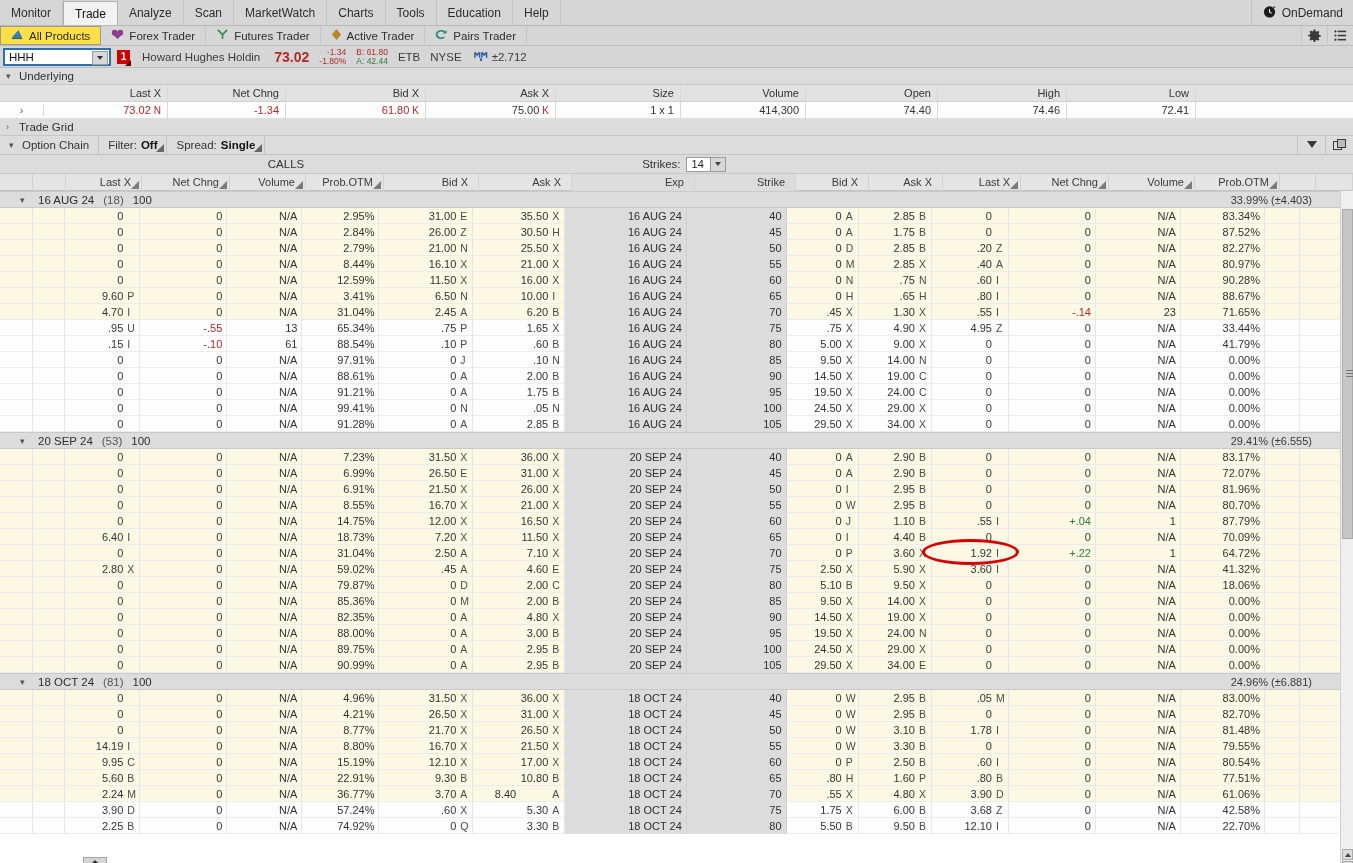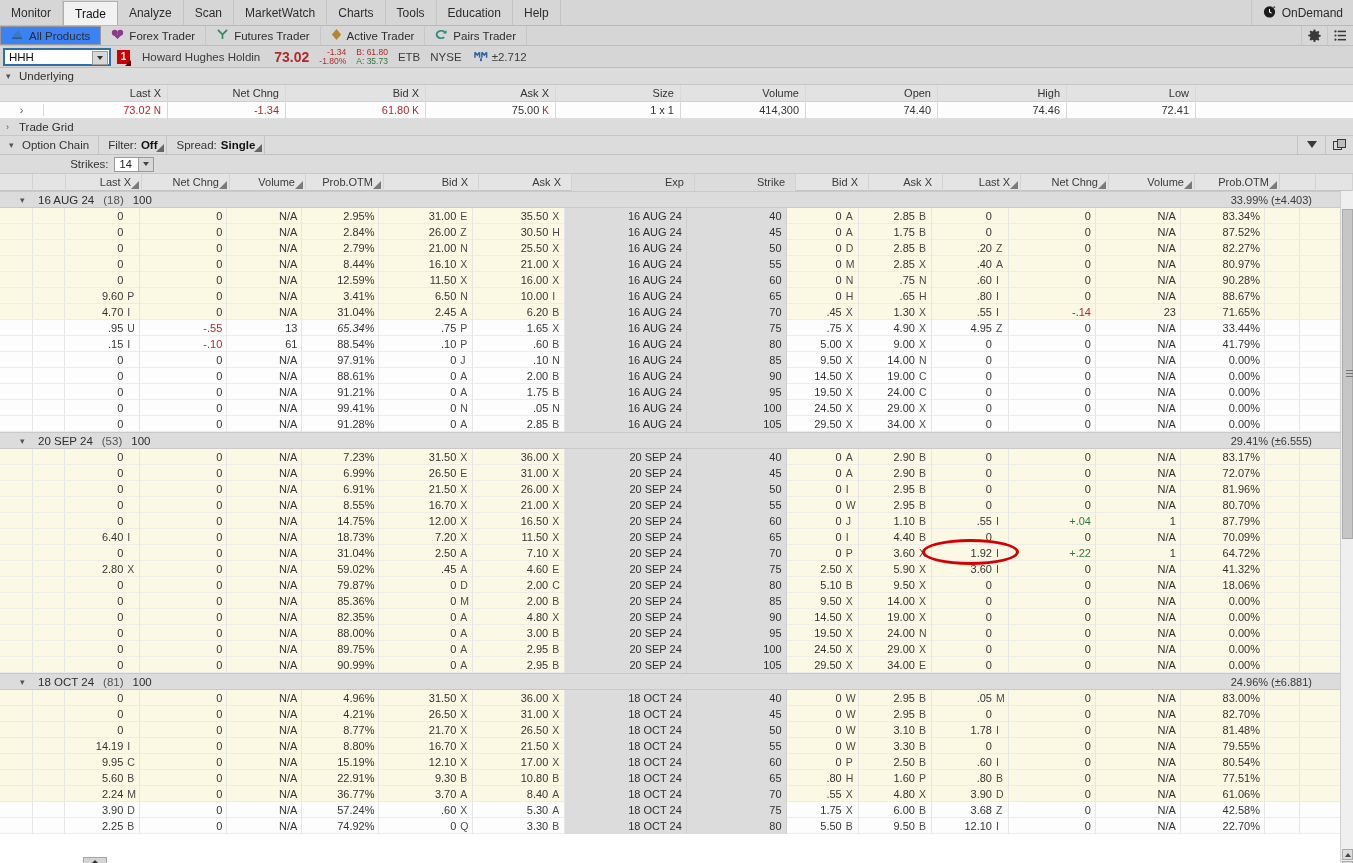--- a/index.html
+++ b/index.html
@@ -46,21 +46,21 @@
     height: 20px; background: #d6d6d6;
     display: flex; align-items: stretch;
     border-bottom: 1px solid #bdbdbd;
   }
   .subbar .tb {
     display: flex; align-items: center; gap: 5px;
     padding: 0 10px; font-size: 11.5px; color: #2d2d2d;
     border-right: 1px solid #c6c6c6; cursor: default;
   }
   .subbar .tb.sel {
-    background: #3b82f6; border: 1px solid #9a9a9a;
+    background: #fde047; border: 1px solid #9a9a9a;
   }
   .subbar .grow { flex: 1; border-right: none; }
   .subbar .iconbtn {
     width: 26px; display:flex; align-items:center; justify-content:center;
     border-left: 1px solid #c6c6c6;
   }
 
   
   .symbar {
     height: 22px; background: #d6d6d6;
@@ -332,21 +332,21 @@
         <span>1</span>
       </div>
     <div class="symname">Howard Hughes Holdin</div>
     <div class="symlast">73.02</div>
     <div class="symchg">
       <div>-1.34</div>
       <div>-1.80%</div>
     </div>
     <div class="symba">
       <div class="b">B: 61.80</div>
-      <div>A: 35.73</div>
+      <div>A: 42.44</div>
     </div>
     <div class="pill">ETB</div>
     <div class="pill">NYSE</div>
     <div class="volicon">
       <span>
         <svg width="14" height="12" viewBox="0 0 15 12">
             <path d="M1 2 L1 8 M1 2 L3.5 5 L6 2 M6 2 L6 8" stroke="#2f5fa8" stroke-width="1.6" fill="none"></path>
             <path d="M8.5 2 L8.5 8 M8.5 2 L11 5 L13.5 2 M13.5 2 L13.5 8" stroke="#2f5fa8" stroke-width="1.6" fill="none"></path>
             <rect x="6.5" y="8.5" width="2" height="3" fill="#2f5fa8"></rect>
           </svg>
@@ -414,20 +414,21 @@
     </div>
     <div class="ic cornertri">
       <svg width="13" height="12" viewBox="0 0 13 12">
           <rect x="0.5" y="2.5" width="8" height="8" fill="none" stroke="#3a3a3a"></rect>
           <rect x="4.5" y="0.5" width="8" height="8" fill="#bdbdbd" stroke="#3a3a3a"></rect>
         </svg>
     </div>
   </div>
 
   <div class="grpHead">
+    <div class="calls" style="width:572px">CALLS</div>
     <div class="mid" style="width:224px">
       <span>Strikes:</span>
       <span class="selbox">
         <span>14</span>
         <span class="arw">
             <span class="tri-s" style="border-left-width:3px;border-right-width:3px;border-top-width:4px"></span>
           </span>
       </span>
     </div>
   </div>
@@ -846,21 +847,21 @@
           <div class="cell" style="width: 76px;">
             <span class="val">.95</span>
             <span class="sfx">U</span>
           </div>
           <div class="cell neg" style="width: 88px;">
             <span class="val">-.55</span>
           </div>
           <div class="cell" style="width: 76px;">
             <span class="val">13</span>
           </div>
-          <div class="cell" style="width: 78px; font-style: italic;">
+          <div class="cell" style="width: 78px;">
             <span class="val">65.34%</span>
           </div>
           <div class="cell" style="width: 95px;">
             <span class="val">.75</span>
             <span class="sfx">P</span>
           </div>
           <div class="cell" style="width: 93px;">
             <span class="val">1.65</span>
             <span class="sfx">X</span>
           </div>
@@ -2325,21 +2326,21 @@
           <div class="cell" style="width: 76px;">
             <span class="val">N/A</span>
           </div>
           <div class="cell" style="width: 78px;">
             <span class="val">36.77%</span>
           </div>
           <div class="cell" style="width: 95px;">
             <span class="val">3.70</span>
             <span class="sfx">A</span>
           </div>
-          <div class="cell" style="width: 93px;">
+          <div class="cell" style="width: 93px; gap: 32px;">
             <span class="val">8.40</span>
             <span class="sfx">A</span>
           </div>
           <div class="cell exp" style="width: 123px;">
             <span class="val">18 OCT 24</span>
           </div>
           <div class="cell strike" style="width: 101px;">
             <span class="val">70</span>
           </div>
           <div class="cell" style="width: 73px;">

